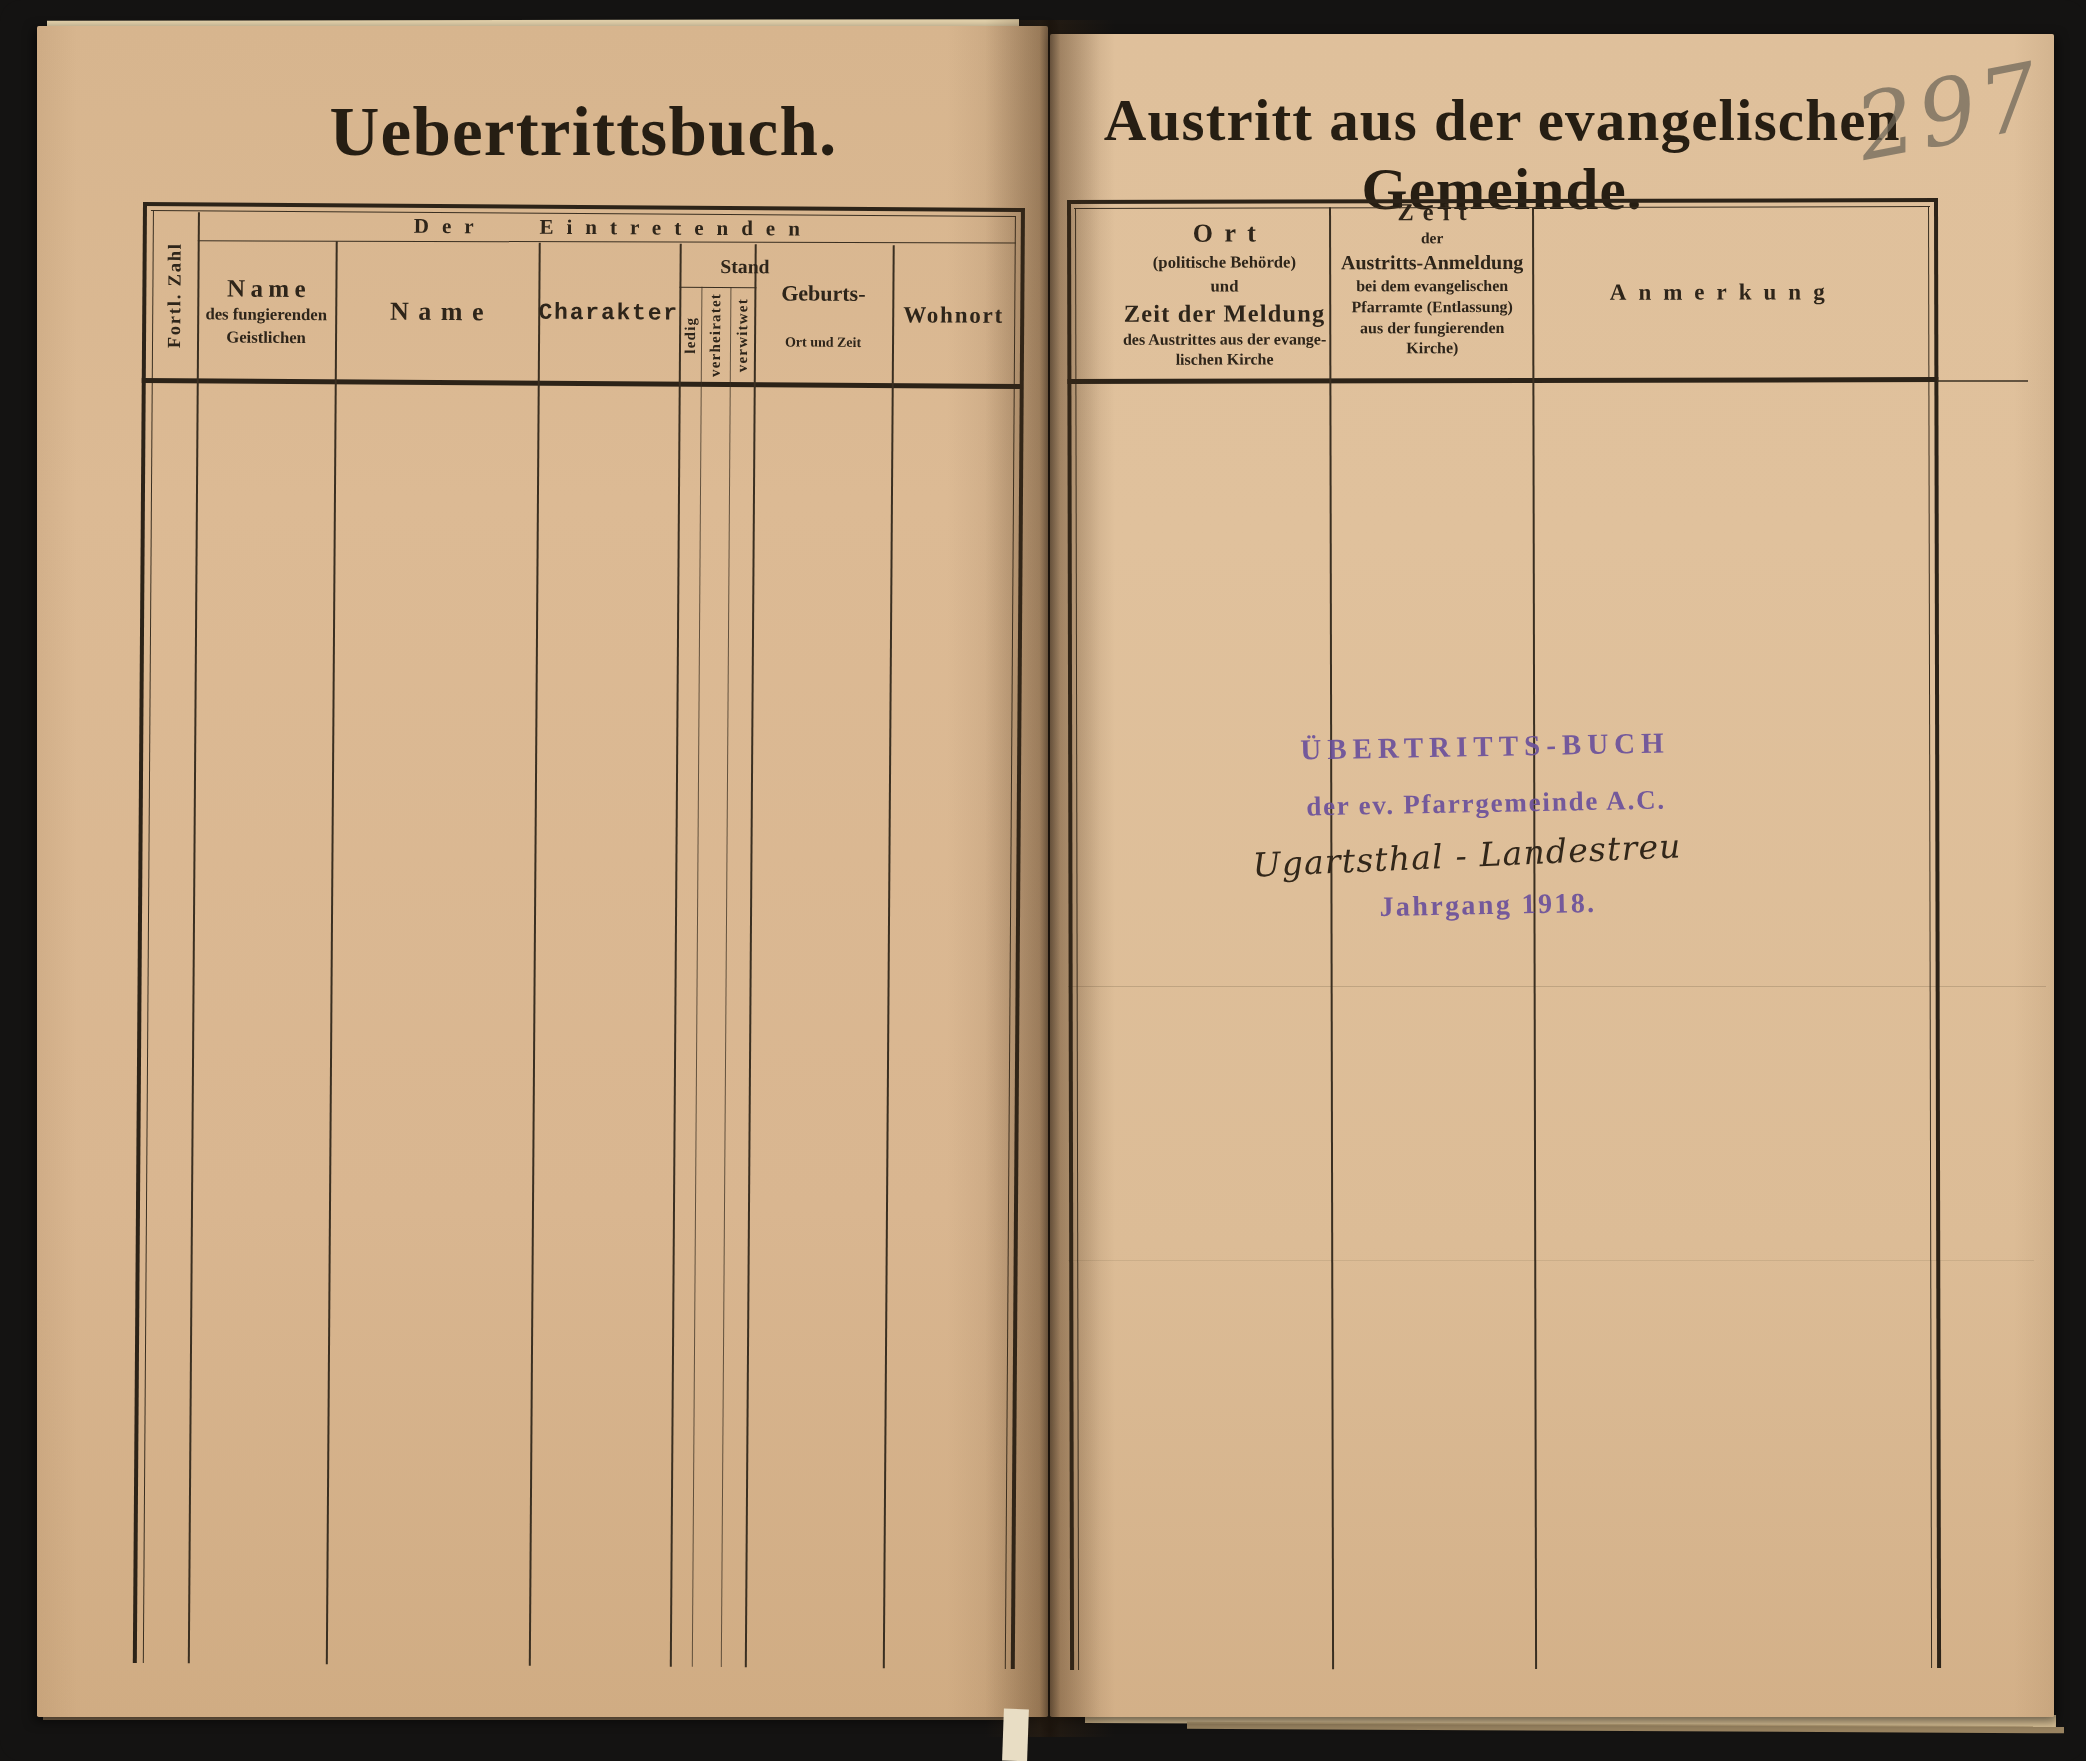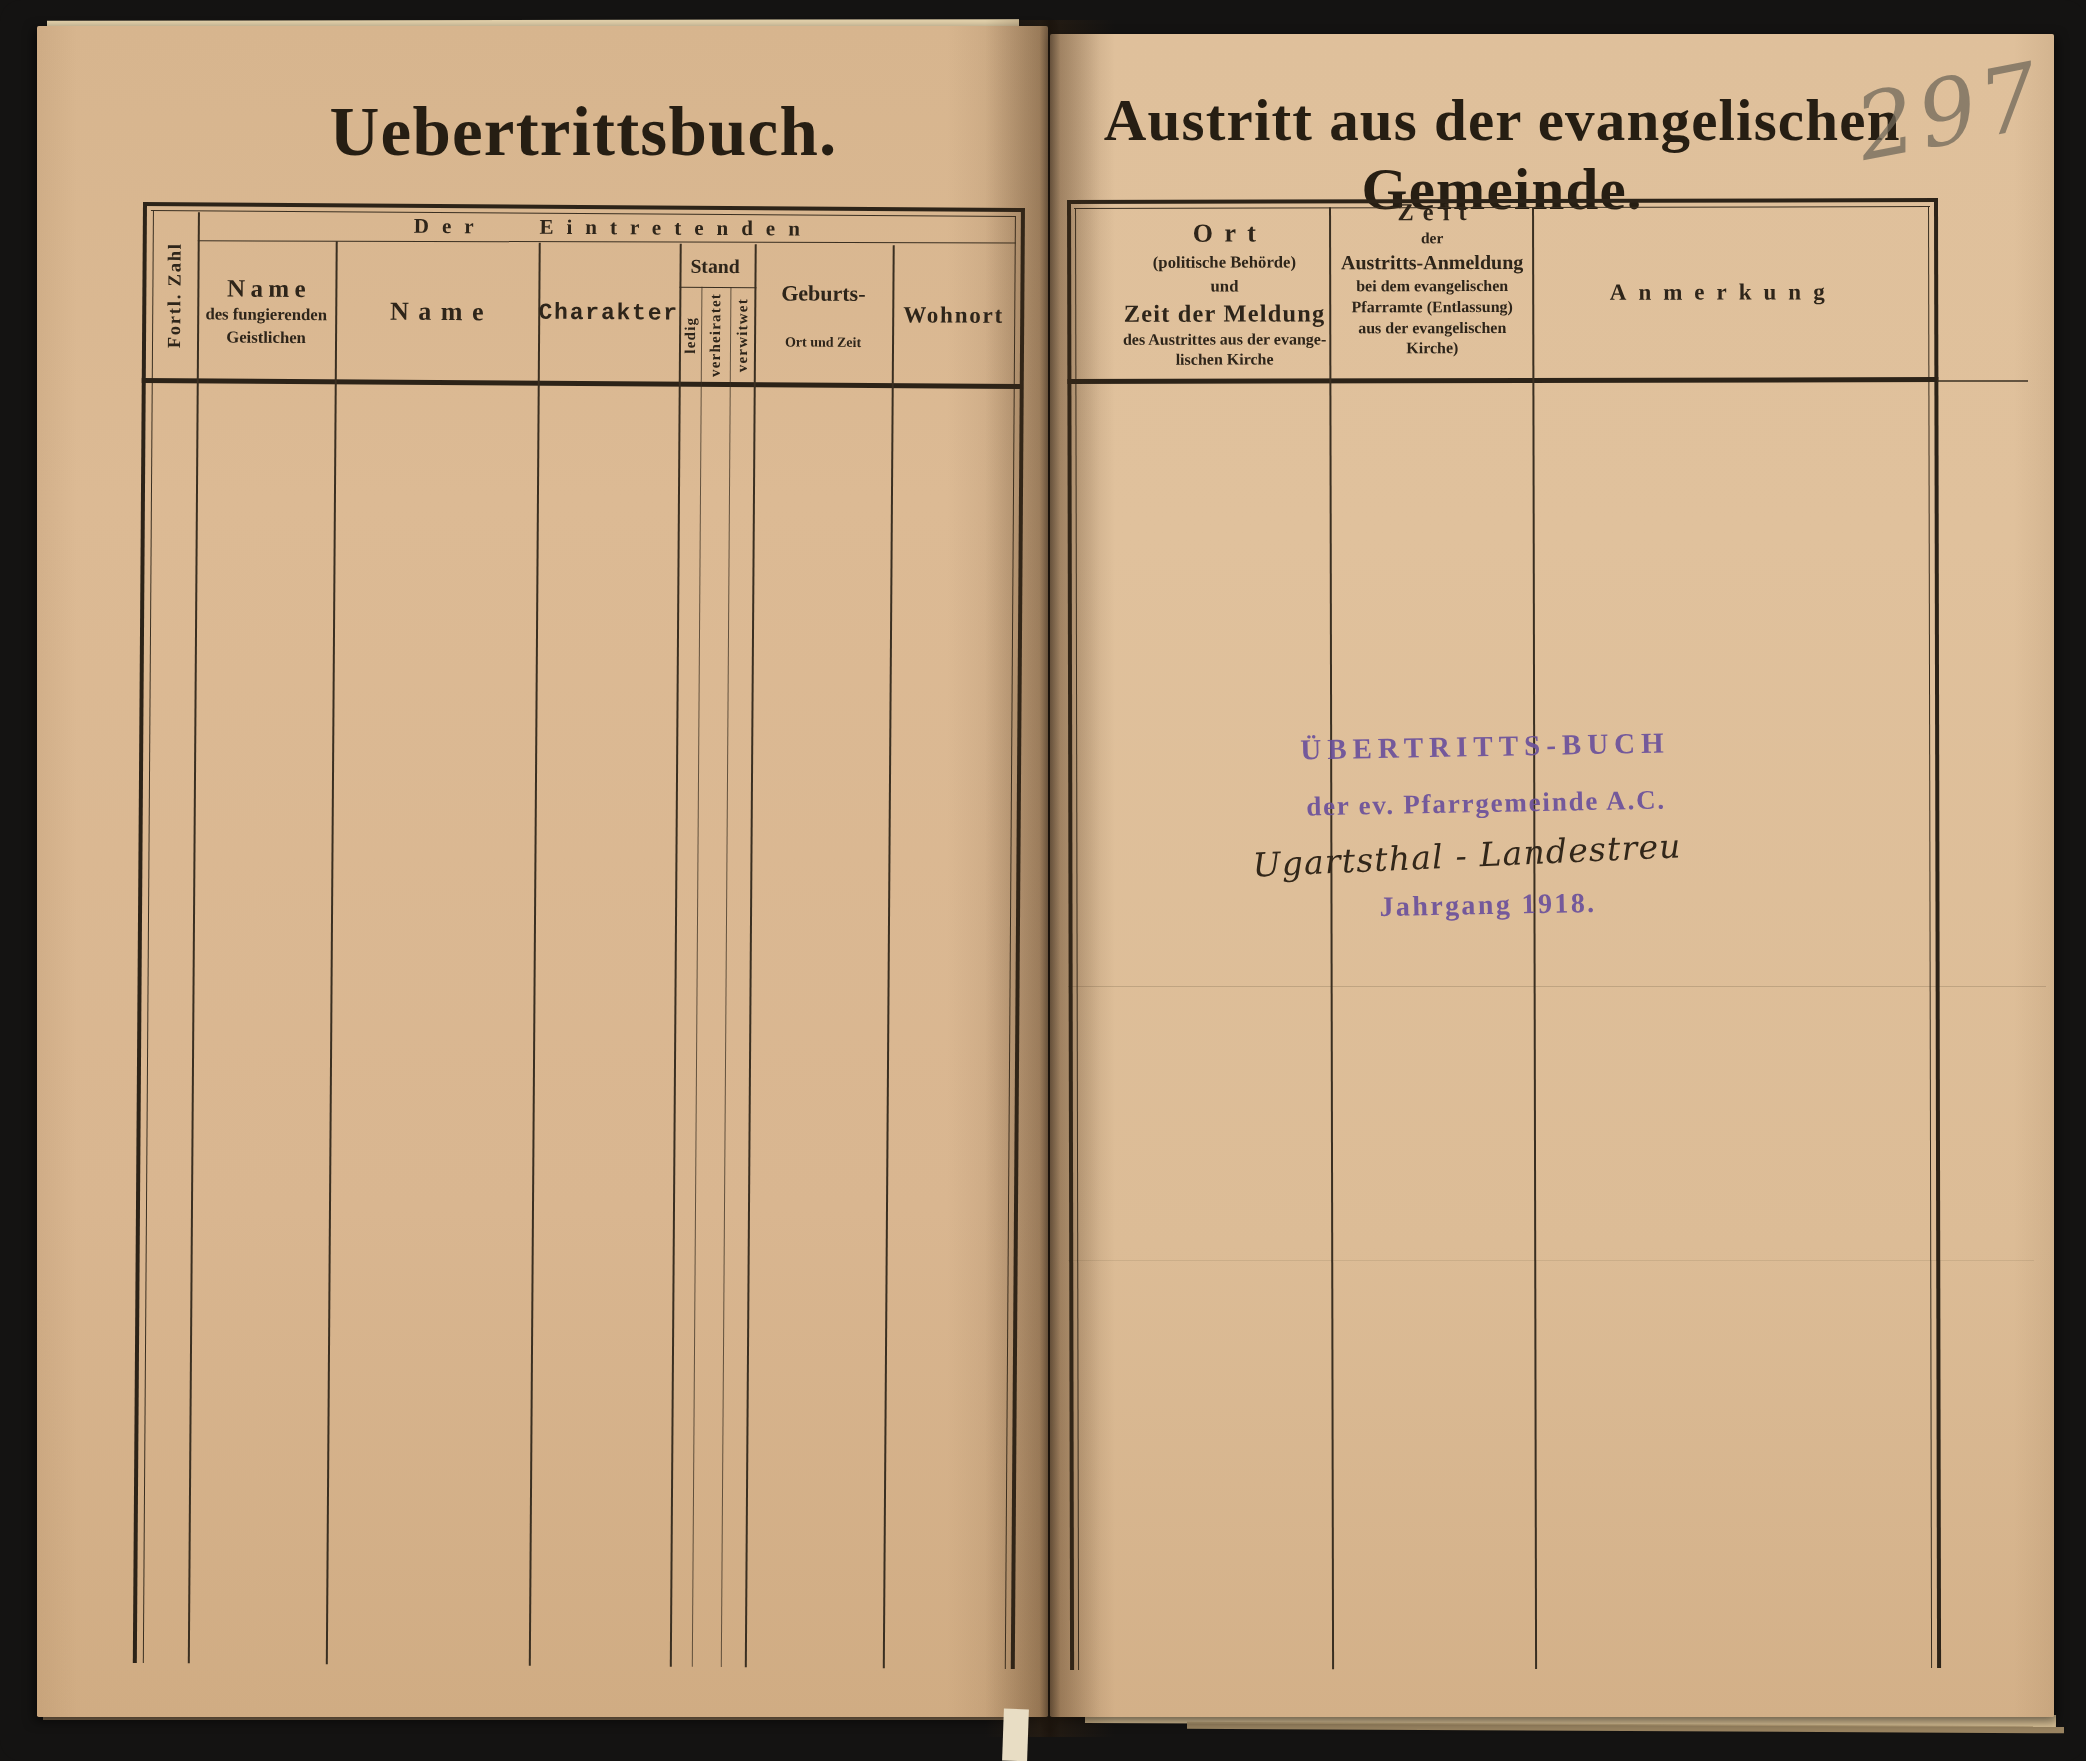--- a/index.html
+++ b/index.html
@@ -108,21 +108,21 @@
       <div class="cell" style="left:55px;top:39px;width:138px;height:138px;">
         <div class="h-big">Name</div>
         <div class="h-small">des fungierenden</div>
         <div class="h-small">Geistlichen</div>
       </div>
 
       <div class="cell h-big2" style="left:193px;top:39px;width:203px;height:138px;">Name</div>
 
       <div class="cell h-med" style="left:396px;top:39px;width:141px;height:138px;font-family:Liberation Mono, monospace;">Charakter</div>
 
-      <div class="cell" style="left:534px;top:39px;width:77px;height:42px;">
+      <div class="cell" style="left:550px;top:39px;width:77px;height:42px;align-items:flex-end;">
         <span style="font-size:19.7px;font-weight:bold;">Stand</span>
       </div>
       <div class="cell" style="left:537px;top:82px;width:22.7px;height:94px;">
         <span class="vtext">ledig</span>
       </div>
       <div class="cell" style="left:559px;top:82px;width:29px;height:94px;">
         <span class="vtext">verheiratet</span>
       </div>
       <div class="cell" style="left:588px;top:82px;width:24px;height:94px;">
         <span class="vtext">verwitwet</span>
@@ -167,21 +167,21 @@
         <div class="h-tiny">des Austrittes aus der evange-</div>
         <div class="h-tiny">lischen Kirche</div>
       </div>
 
       <div class="cell" style="left:265px;top:8.3px;width:200px;height:141px;">
         <div style="font-size:24.4px;font-weight:bold;letter-spacing:9px;text-indent:9px;line-height:1.3;">Zeit</div>
         <div style="font-size:15.5px;font-weight:bold;line-height:1.35;">der</div>
         <div style="font-size:20px;font-weight:bold;line-height:1.35;">Austritts-Anmeldung</div>
         <div class="h-tiny">bei dem evangelischen</div>
         <div class="h-tiny">Pfarramte (Entlassung)</div>
-        <div class="h-tiny">aus der evangelischen</div>
+        <div class="h-tiny">aus der fungierenden</div>
         <div class="h-tiny">Kirche)</div>
       </div>
 
       <div class="cell" style="left:467px;top:8.3px;width:366px;height:171px;">
         <span style="font-size:23px;font-weight:bold;letter-spacing:12px;text-indent:12px;">Anmerkung</span>
       </div>
     </div>
 
     <div class="rule faint" style="left:887px;top:346px;width:91px;height:1.8px;"></div>
 

